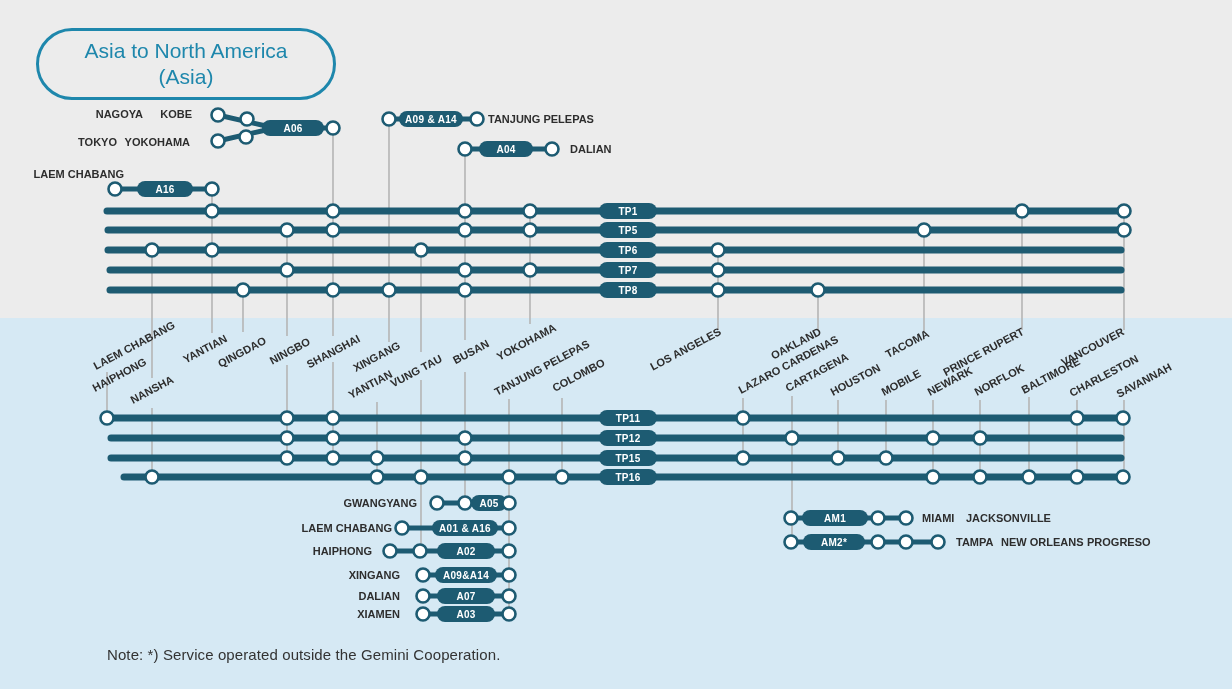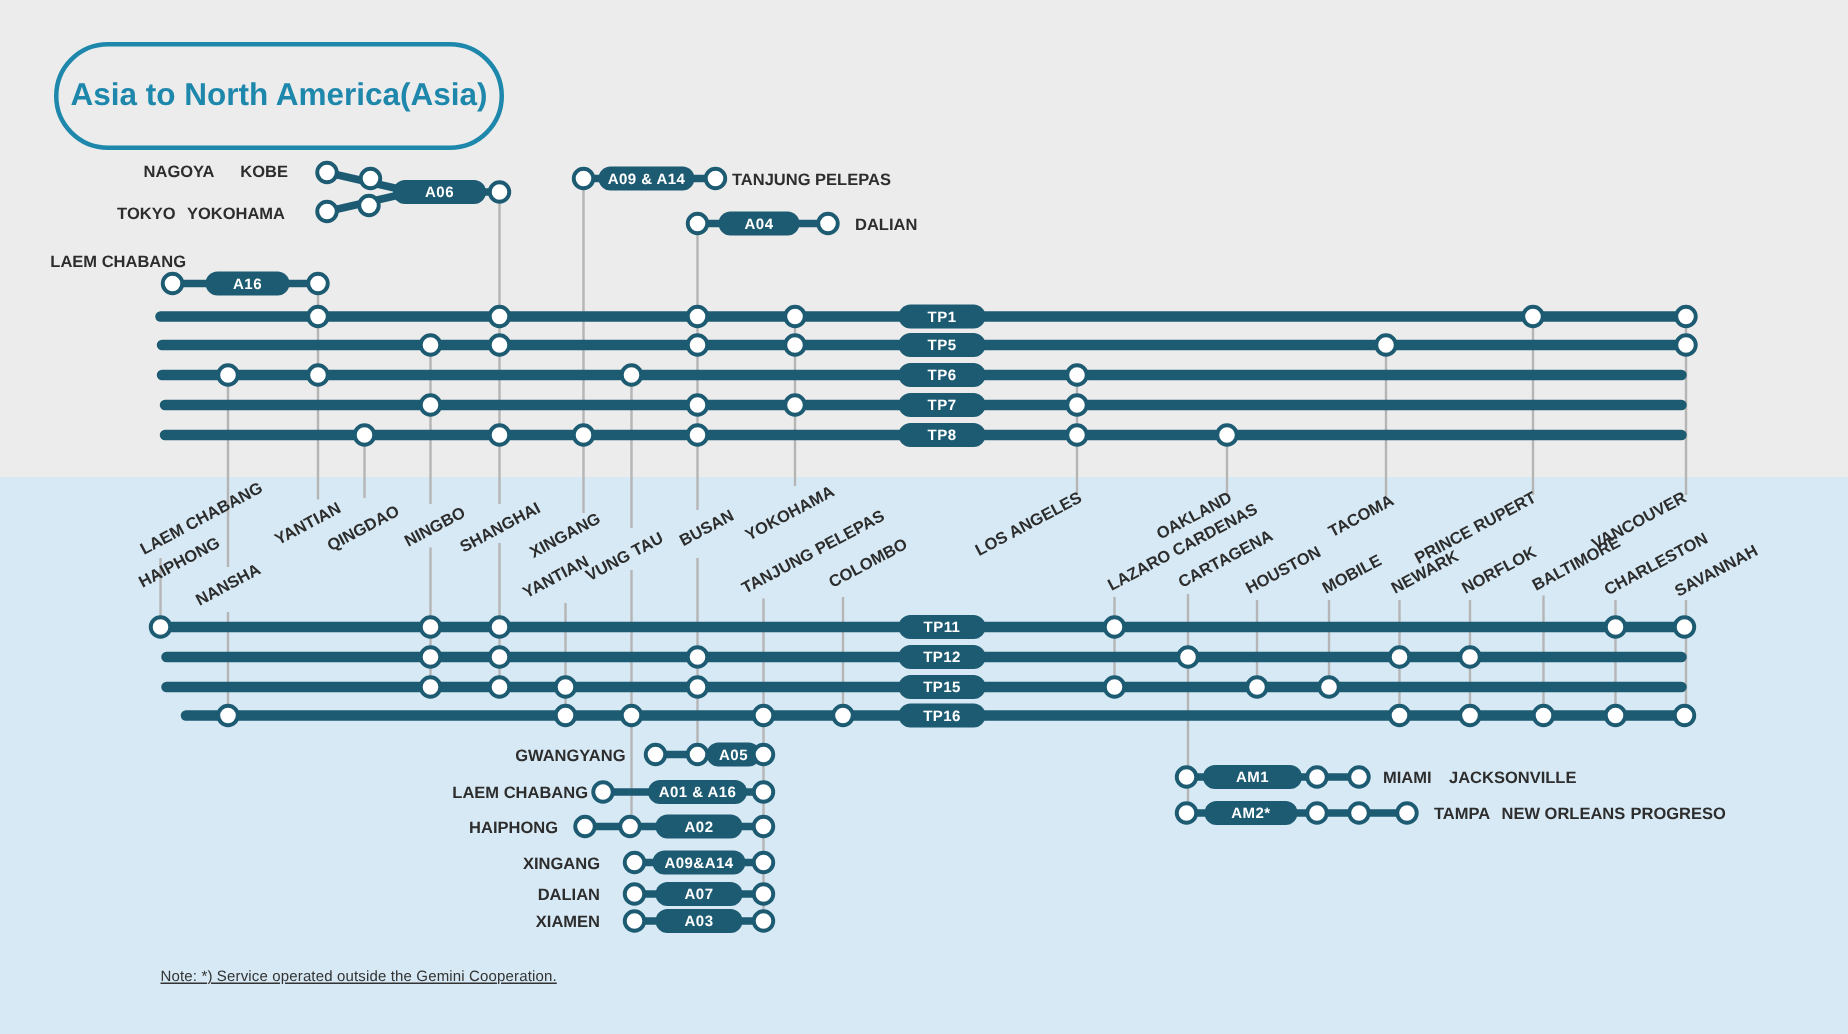--- a/index.html
+++ b/index.html
@@ -5,26 +5,26 @@
   html,body{margin:0;padding:0;background:#dcdcdc;}
   .stage{
     position:relative;width:1232px;height:689px;background:#ececec;
     overflow:hidden;font-family:"Liberation Sans",sans-serif;
   }
   .stage svg{position:absolute;left:0;top:0;}
   svg text{font-family:"Liberation Sans",sans-serif;}
   .title-bubble{
     position:absolute;left:36px;top:28px;width:294px;height:66px;
     border:3px solid #1e87ac;border-radius:38px;
-    display:flex;flex-direction:row;align-items:center;justify-content:center;
-    color:#1e87ac;font-size:21px;font-weight:700;line-height:26px;text-align:center;
+    display:flex;flex-direction:column;align-items:center;justify-content:center;
+    color:#1e87ac;font-size:21px;font-weight:400;line-height:26px;text-align:center;
   }
   .note{
     position:absolute;left:107px;top:646px;
-    font-size:10px;color:#333;letter-spacing:0.1px;text-decoration:underline;
+    font-size:15px;color:#333;letter-spacing:0.1px;
   }
 </style>
 </head>
 <body>
 
 <div class="stage">
   <svg id="diagram-svg" width="1232" height="689" viewBox="0 0 1232 689">
       <rect x="0" y="318" width="1232" height="371" fill="#d6e9f4"></rect>
       <line x1="212" y1="195" x2="212" y2="333" stroke="#b5b5b5" stroke-width="1.6"></line>
       <line x1="333" y1="134" x2="333" y2="336" stroke="#b5b5b5" stroke-width="1.6"></line>

